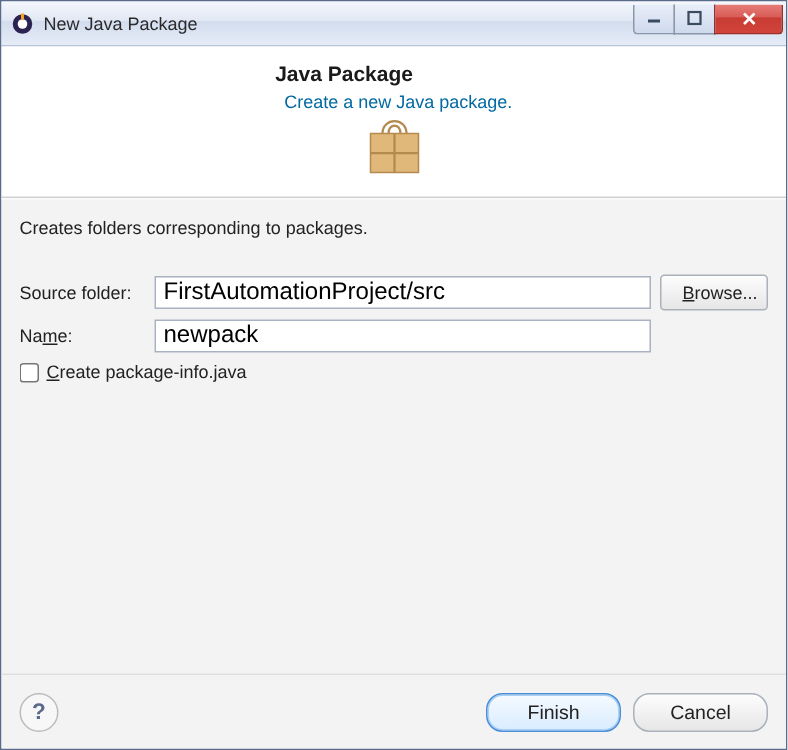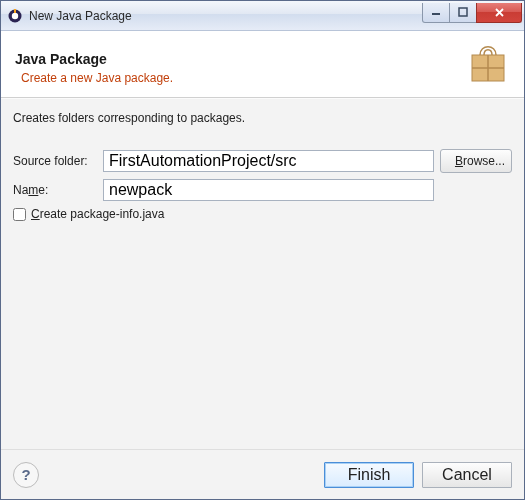--- a/index.html
+++ b/index.html
@@ -64,32 +64,33 @@
     color: #fff;
   }
   .win-btn svg { display: block; }
 
   
   .banner {
     background: #fff;
     border-bottom: 1px solid #d0d0d0;
     padding: 10px 14px 12px 14px;
     display: flex;
-    align-items: flex-end;
+    align-items: center;
+    flex-direction: column;
   }
   .banner-text { flex: 1; }
   .banner-title {
     font-size: 14px;
     font-weight: bold;
     color: #1a1a1a;
     margin-bottom: 4px;
   }
   .banner-desc {
     font-size: 12px;
-    color: #c2410c;
+    color: #0369a1;
     margin-left: 6px;
   }
   .banner-icon {
     width: 44px; height: 44px;
   }
 
   
   .form-area {
     flex: 1;
     padding: 12px 12px 0 12px;
@@ -166,23 +167,23 @@
     font-size: 15px;
     cursor: pointer;
   }
   .spacer { flex: 1; }
   .dlg-btn {
     width: 90px;
     height: 26px;
     margin-left: 8px;
     background: linear-gradient(to bottom, #fdfdfd, #e6e6e6);
     border: 1px solid #aab1bb;
-    border-radius: 1px;
+    border-radius: 11px;
     font-family: inherit;
-    font-size: 16px;
+    font-size: 13px;
     color: #222;
     cursor: pointer;
   }
   .dlg-btn.default {
     border: 1px solid #4a8ed8;
     box-shadow: inset 0 0 0 1px #a8d0f5;
     background: linear-gradient(to bottom, #f5faff, #d9ecff);
   }
 </style>
 </head>

